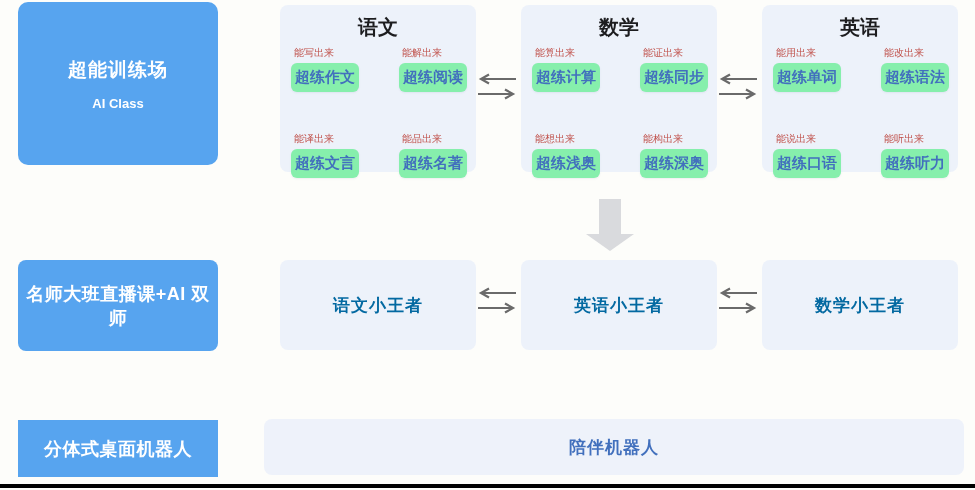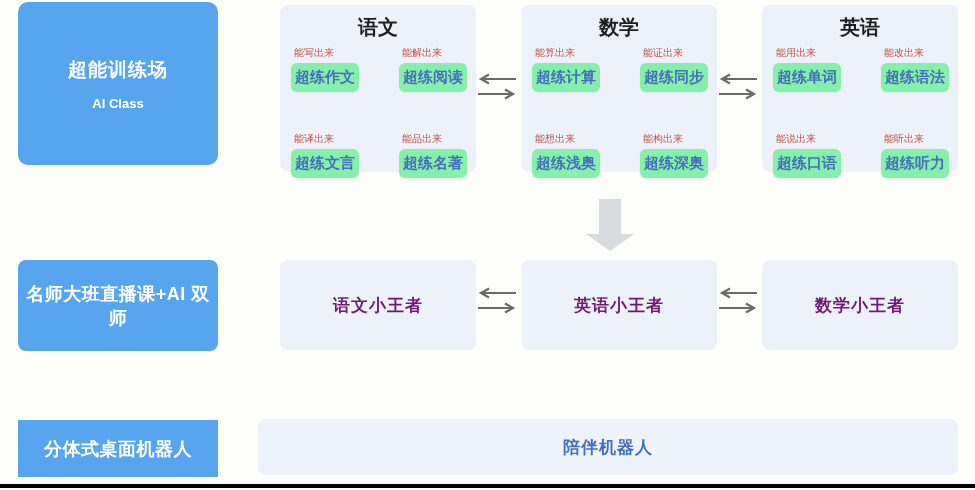--- a/index.html
+++ b/index.html
@@ -102,33 +102,33 @@
   .champ {
     position: absolute;
     top: 260px;
     width: 196px;
     height: 90px;
     background: #edf2fa;
     border-radius: 8px;
     display: flex;
     align-items: center;
     justify-content: center;
-    color: #701a75;
+    color: #0369a1;
     font-size: 17px;
     font-weight: bold;
     letter-spacing: 1px;
   }
   .champ-0 { left: 280px; }
   .champ-1 { left: 521px; }
   .champ-2 { left: 762px; }
 
   
   .companion {
     position: absolute;
-    left: 258px;
+    left: 264px;
     top: 419px;
     width: 700px;
     height: 56px;
     background: #eef2fa;
     border-radius: 8px;
     display: flex;
     align-items: center;
     justify-content: center;
     color: #4270bd;
     font-size: 17px;

